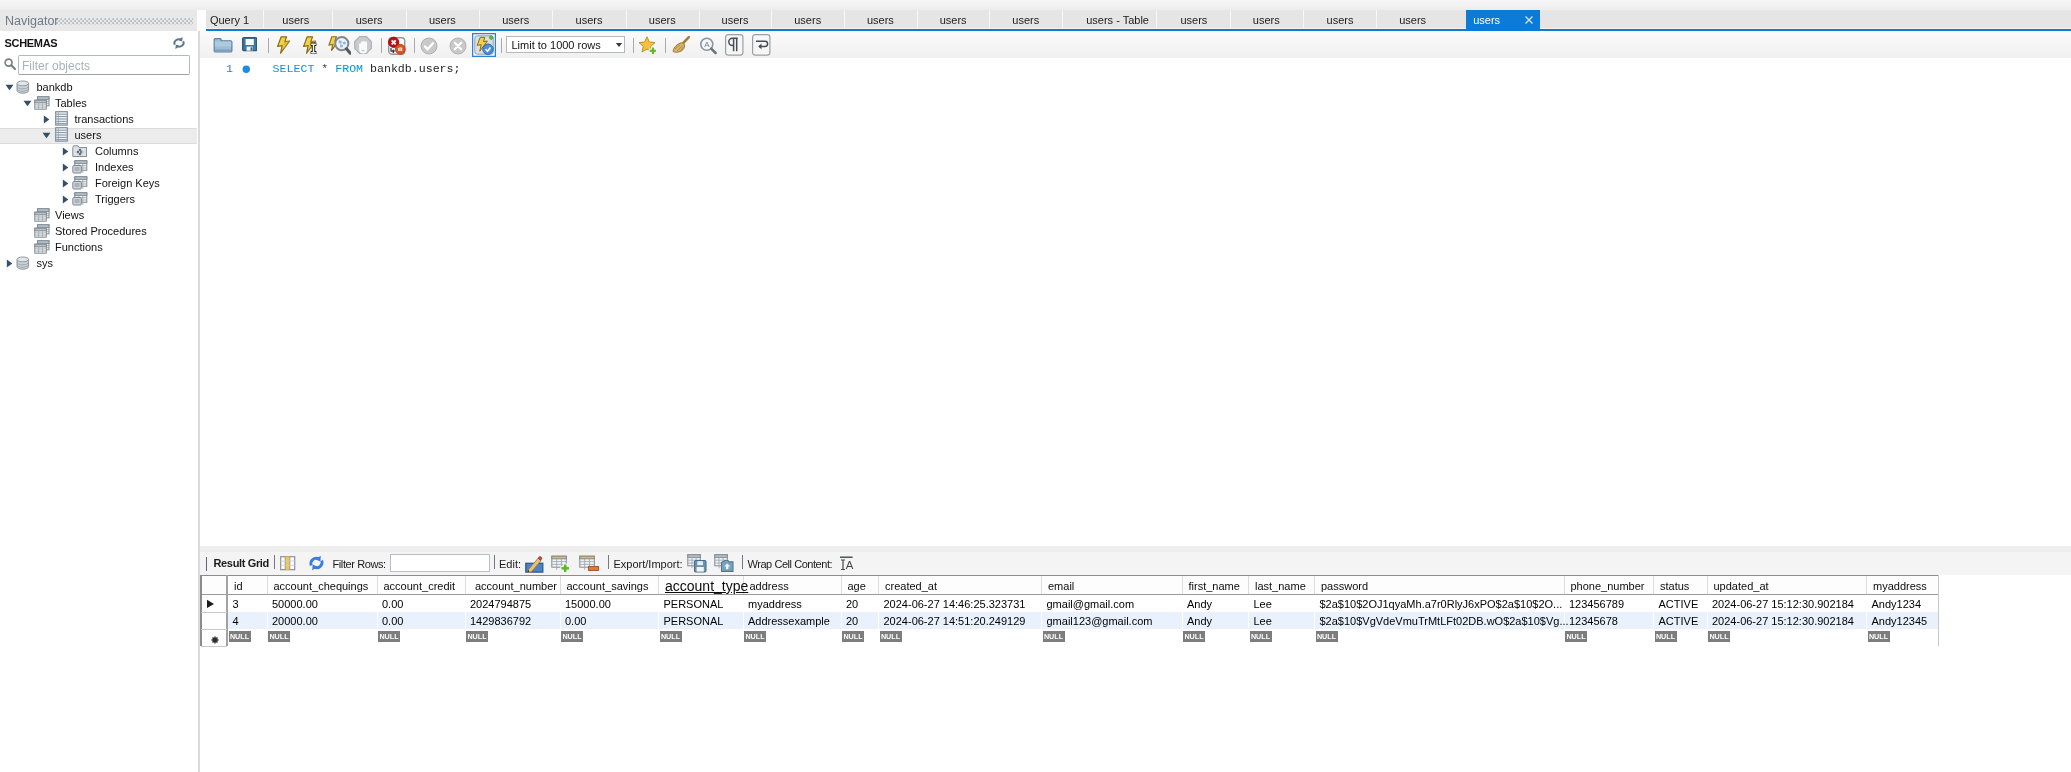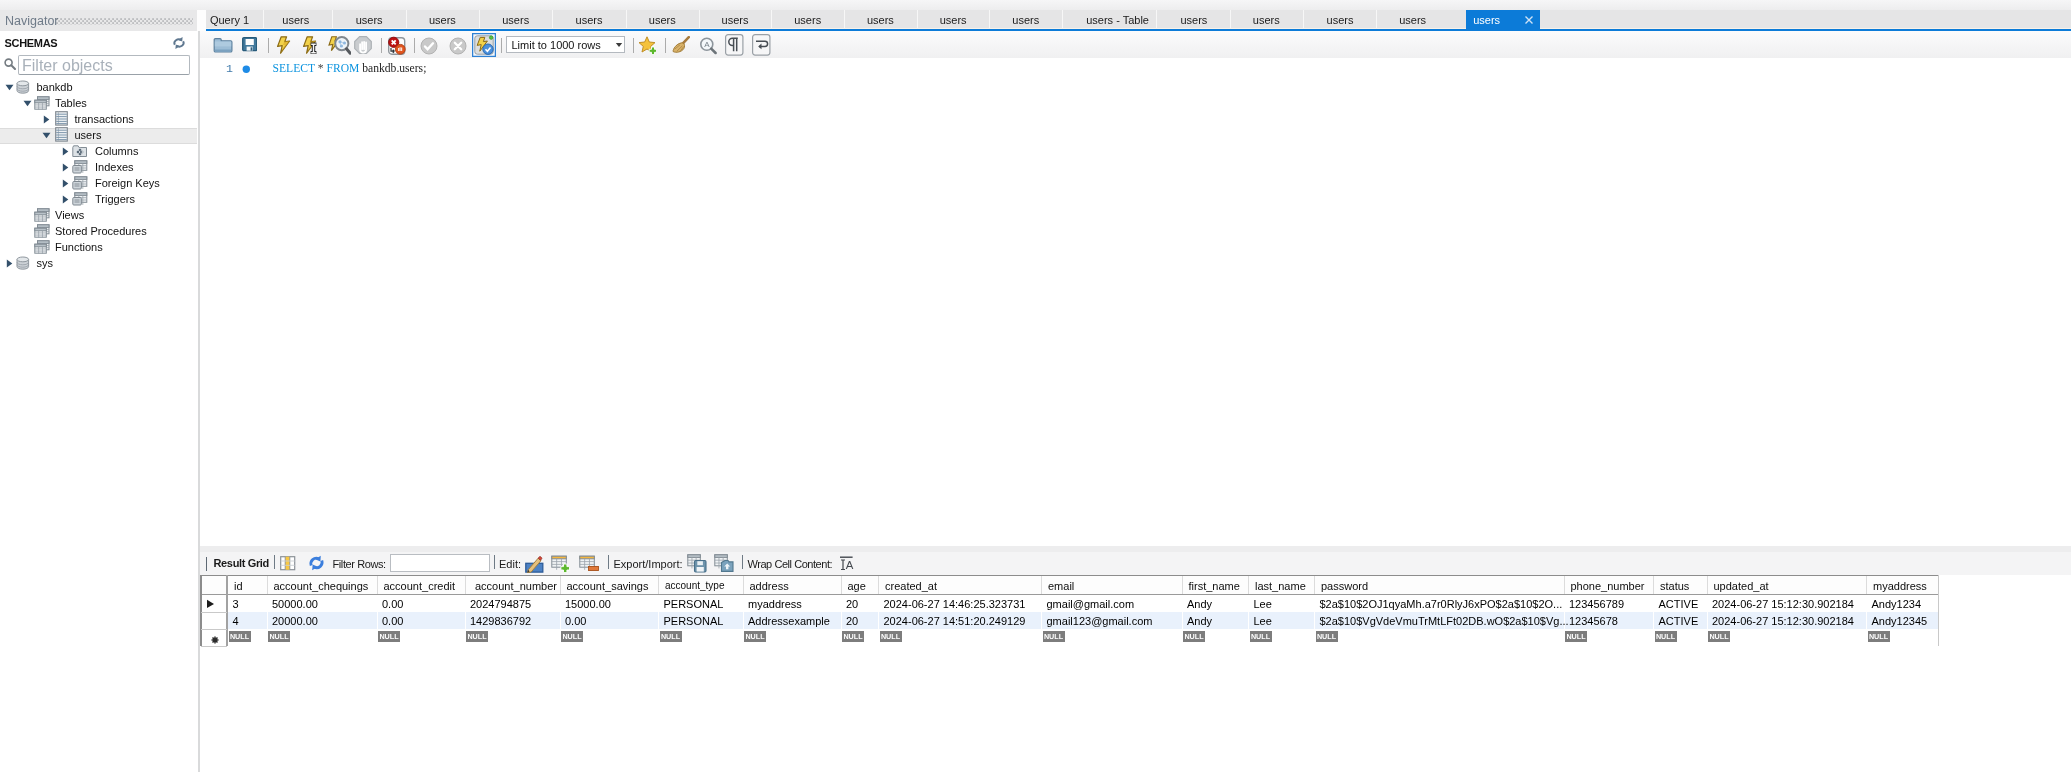--- a/index.html
+++ b/index.html
@@ -149,35 +149,35 @@
   </svg>
 <svg style="left:752px;top:33.5px" width="18.5" height="22" viewBox="0 0 18.5 22">
     <rect x="0.6" y="0.6" width="17.3" height="20.5" rx="2.5" fill="#f6f6f7" stroke="#9aa0a6" stroke-width="1.2"></rect>
     <path d="M4 7.2 h9 a2.6 2.6 0 0 1 0 5.2 h-6" stroke="#474d53" stroke-width="1.5" fill="none"></path>
     <path d="M9.5 9.5 L6.2 12.4 L9.5 15.3 Z" fill="#474d53"></path>
   </svg>
 <div style="left:220px;top:61.5px;font-size:11.6px;line-height:14.6px;color:#417bab;font-family:'Liberation Mono',monospace;width:13px;text-align:right">1</div>
 <svg style="left:241.5px;top:64.5px" width="9" height="9" viewBox="0 0 9 9">
     <circle cx="4.3" cy="4.3" r="3.7" fill="#1e8be6"></circle>
   </svg>
-<div style="left:272.6px;top:61.5px;font-family:Liberation Serif, serif;font-size:11.6px;line-height:14px;"><span style="color:#0d94df">SELECT</span><span style="color:#454545"> * </span><span style="color:#0d94df">FROM</span><span style="color:#1f1f1f"> bankdb.users;</span></div>
+<div style="left:272.6px;top:61.5px;font-family:Liberation Mono, monospace;font-size:11.6px;line-height:14px;"><span style="color:#0d94df">SELECT</span><span style="color:#454545"> * </span><span style="color:#0d94df">FROM</span><span style="color:#1f1f1f"> bankdb.users;</span></div>
 <div style="left:197.5px;top:31.3px;width:2.2px;height:740.7px;background:#d9dadb;"></div>
 <div style="left:4.5px;top:36px;font-size:11px;line-height:14px;color:#141414;font-weight:bold;letter-spacing:-0.3px">SCHEMAS</div>
 <svg style="left:171px;top:36px" width="16" height="14" viewBox="0 0 16 14">
     <path d="M3.8 8.8 a4.2 3.8 0 0 1 6.4-4.6" stroke="#5f7890" stroke-width="1.9" fill="none"></path>
     <path d="M11.6 1.0 L11.2 5.6 L7.0 3.8 Z" fill="#5f7890"></path>
     <path d="M12.2 5.2 a4.2 3.8 0 0 1 -6.4 4.6" stroke="#5f7890" stroke-width="1.9" fill="none"></path>
     <path d="M4.4 13.0 L4.8 8.4 L9.0 10.2 Z" fill="#5f7890"></path>
   </svg>
 <svg style="left:4px;top:58px" width="12" height="12" viewBox="0 0 12 12">
     <circle cx="4.6" cy="4.6" r="3.5" fill="none" stroke="#757c82" stroke-width="1.6"></circle>
     <path d="M7.3 7.3 L11 11" stroke="#757c82" stroke-width="2" stroke-linecap="round"></path>
   </svg>
 <div style="left:17.5px;top:54.5px;width:172px;height:20.5px;background:#fff;border:1px solid #b3b9bf;border-bottom-color:#99a1a8;border-radius:2px;box-sizing:border-box"></div>
-<div style="left:22px;top:58.5px;font-size:16px;line-height:14px;color:#a9b1ba;">Filter objects</div>
+<div style="left:22px;top:58.5px;font-size:12px;line-height:14px;color:#a9b1ba;">Filter objects</div>
 <div style="left:0px;top:127.5px;width:197px;height:16px;background:#ececec;border-top:1px solid #dcdcdc;border-bottom:1px solid #dcdcdc;box-sizing:border-box"></div>
 <svg style="left:4.5px;top:84px" width="9" height="7" viewBox="0 0 9 7">
     <path d="M0.5 0.8 L8.5 0.8 L4.5 6.3 Z" fill="#33506b"></path>
   </svg>
 <svg style="left:16px;top:80px" width="14" height="14" viewBox="0 0 14 14">
     <path d="M1 3.4 v7.2 c0 1.5 2.6 2.6 5.8 2.6 s5.8-1.1 5.8-2.6 V3.4" fill="#ccd1d6" stroke="#8f979e" stroke-width="1"></path>
     <ellipse cx="6.8" cy="3.4" rx="5.8" ry="2.4" fill="#e3e7ea" stroke="#8f979e" stroke-width="1"></ellipse>
     <path d="M1 6.2 c0 1.5 2.6 2.6 5.8 2.6 s5.8-1.1 5.8-2.6 M1 8.6 c0 1.5 2.6 2.6 5.8 2.6 s5.8-1.1 5.8-2.6" fill="none" stroke="#9aa2a9" stroke-width="0.9"></path>
   </svg>
 <div style="left:36.5px;top:80px;font-size:11px;line-height:14px;color:#111;">bankdb</div>
@@ -387,21 +387,21 @@
 <div style="left:1314px;top:576.3px;width:1px;height:17.40000000000009px;background:#dcdcdc;"></div>
 <div style="left:1563.5px;top:576.3px;width:1px;height:17.40000000000009px;background:#dcdcdc;"></div>
 <div style="left:1653px;top:576.3px;width:1px;height:17.40000000000009px;background:#dcdcdc;"></div>
 <div style="left:1706.5px;top:576.3px;width:1px;height:17.40000000000009px;background:#dcdcdc;"></div>
 <div style="left:1866px;top:576.3px;width:1px;height:17.40000000000009px;background:#dcdcdc;"></div>
 <div style="left:234px;top:578.9px;font-size:11px;line-height:14px;color:#0d0d0d;">id</div>
 <div style="left:273.5px;top:578.9px;font-size:11px;line-height:14px;color:#0d0d0d;">account_chequings</div>
 <div style="left:383.5px;top:578.9px;font-size:11px;line-height:14px;color:#0d0d0d;">account_credit</div>
 <div style="left:475px;top:578.9px;font-size:11px;line-height:14px;color:#0d0d0d;">account_number</div>
 <div style="left:566.5px;top:578.9px;font-size:11px;line-height:14px;color:#0d0d0d;">account_savings</div>
-<div style="left:665px;top:578.9px;font-size:10px;line-height:14px;color:#0d0d0d;">account_type</div>
+<div style="left:665px;top:578.9px;font-size:14px;line-height:14px;color:#0d0d0d;text-decoration:underline;">account_type</div>
 <div style="left:749.5px;top:578.9px;font-size:11px;line-height:14px;color:#0d0d0d;">address</div>
 <div style="left:847.5px;top:578.9px;font-size:11px;line-height:14px;color:#0d0d0d;">age</div>
 <div style="left:885px;top:578.9px;font-size:11px;line-height:14px;color:#0d0d0d;">created_at</div>
 <div style="left:1048px;top:578.9px;font-size:11px;line-height:14px;color:#0d0d0d;">email</div>
 <div style="left:1188.5px;top:578.9px;font-size:11px;line-height:14px;color:#0d0d0d;">first_name</div>
 <div style="left:1255px;top:578.9px;font-size:11px;line-height:14px;color:#0d0d0d;">last_name</div>
 <div style="left:1321px;top:578.9px;font-size:11px;line-height:14px;color:#0d0d0d;">password</div>
 <div style="left:1570.5px;top:578.9px;font-size:11px;line-height:14px;color:#0d0d0d;">phone_number</div>
 <div style="left:1660px;top:578.9px;font-size:11px;line-height:14px;color:#0d0d0d;">status</div>
 <div style="left:1713.5px;top:578.9px;font-size:11px;line-height:14px;color:#0d0d0d;">updated_at</div>

